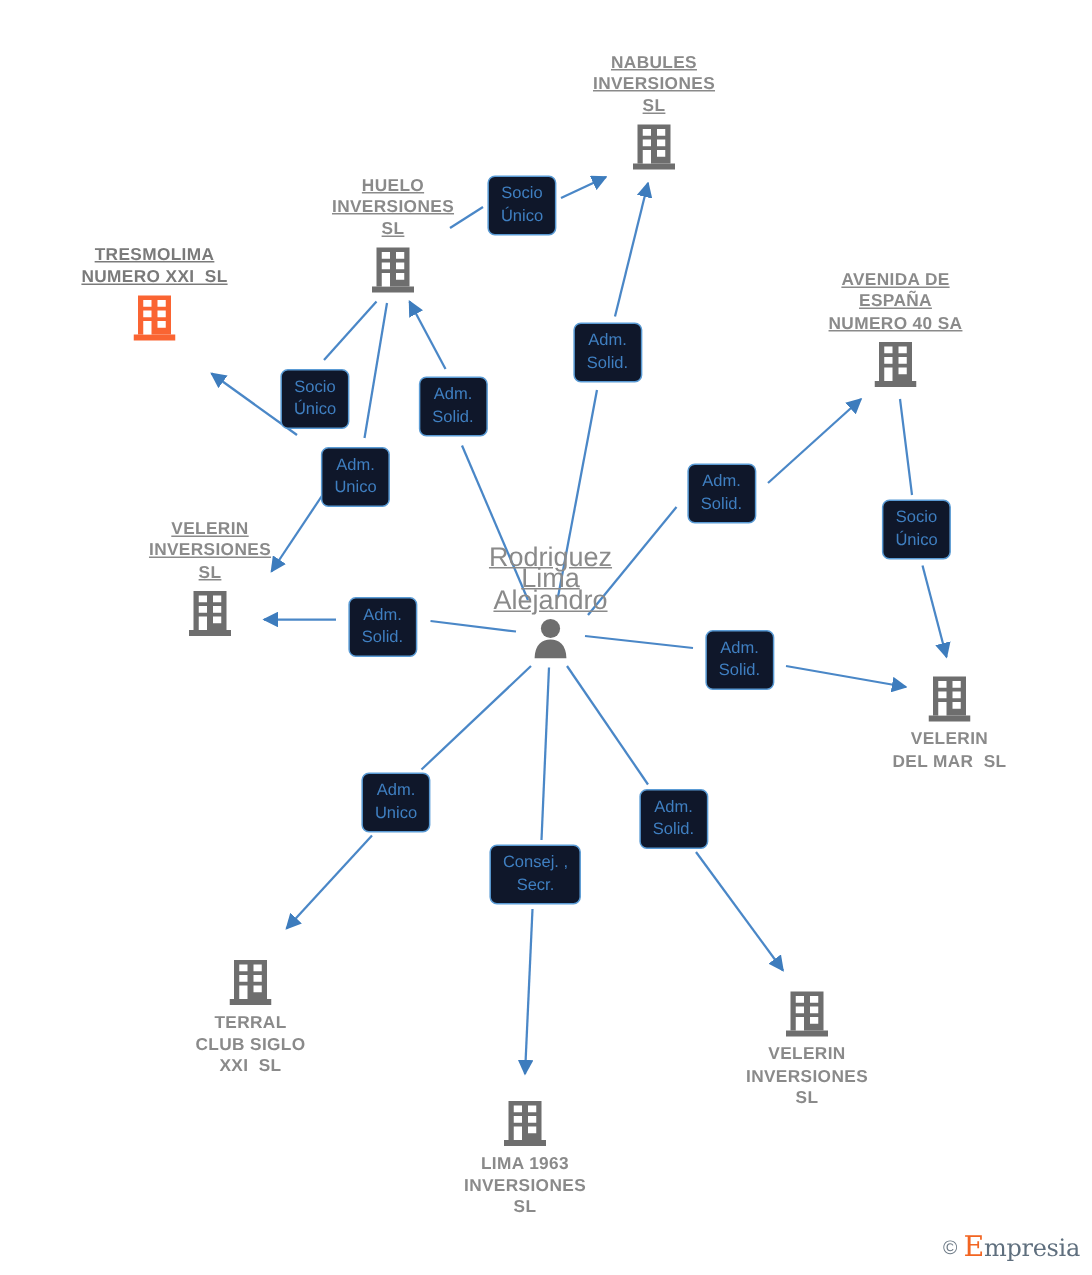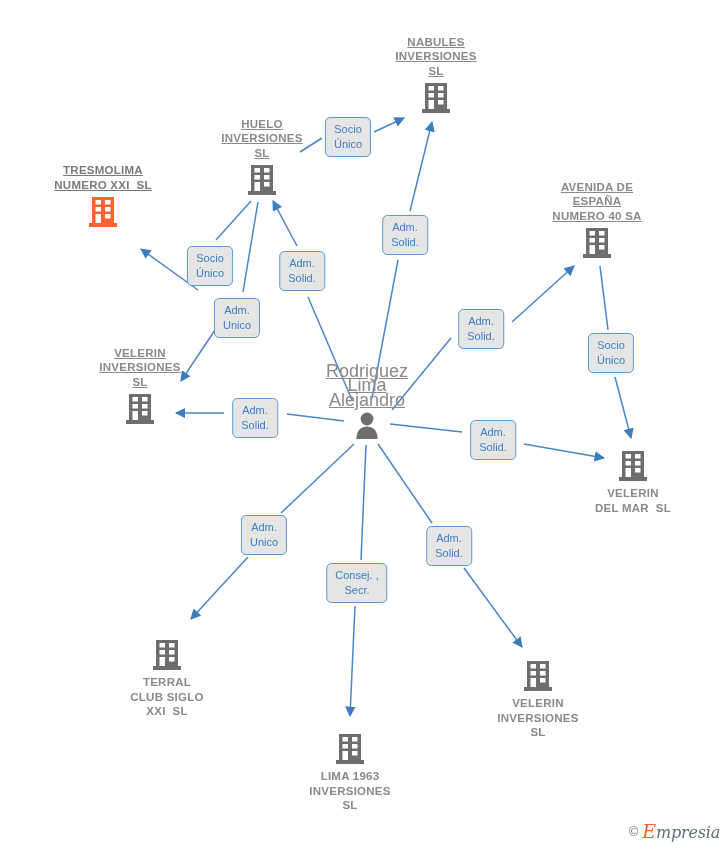--- a/index.html
+++ b/index.html
@@ -20,34 +20,34 @@
     font-size:11.5px;font-weight:bold;letter-spacing:.25px;
     color:#8a8a8a;
   }
   .node.cap-below .caption{top:100%;margin-top:4px;}
   .node.cap-above .caption{bottom:100%;margin-bottom:4px;text-decoration:underline;}
   .node.person .caption{color:#8a8a8a;font-weight:normal;font-size:18px;letter-spacing:0;}
 
   
   .elabel{
     position:absolute;transform:translate(-50%,-50%);
-    background:#e5e5e5;border:1.4px solid #5a9bd5;border-radius:5px;
+    background:#0f172a;border:1.4px solid #5a9bd5;border-radius:5px;
     color:#3f7fc1;font-size:11px;line-height:15px;
     padding:4px 8px;white-space:pre;text-align:center;
     box-sizing:border-box;
   }
 
   
   #watermark{
     position:absolute;right:8px;bottom:8px;
     display:flex;align-items:center;gap:4px;
     font-size:15px;color:#5a6b7a;
   }
   #watermark .copy{font-size:13px;color:#6e7b87;}
-  #watermark .brand{font-family:"DejaVu Serif","Liberation Serif",serif;font-style:italic;font-size:16px;color:#5f6f7e;letter-spacing:-.2px;}
+  #watermark .brand{font-family:"DejaVu Serif","Liberation Serif",serif;font-size:16px;color:#5f6f7e;letter-spacing:-.2px;}
   #watermark .brand .e{color:#f26522;font-size:19px;}
 </style>
 </head>
 <body>
 
 <div id="canvas">
 
   <svg class="edges" viewBox="0 0 728 850" xmlns="http://www.w3.org/2000/svg">
     <defs>
       <marker id="ah" viewBox="0 0 10 10" refX="9" refY="5" markerWidth="7" markerHeight="7" orient="auto-start-reverse">

